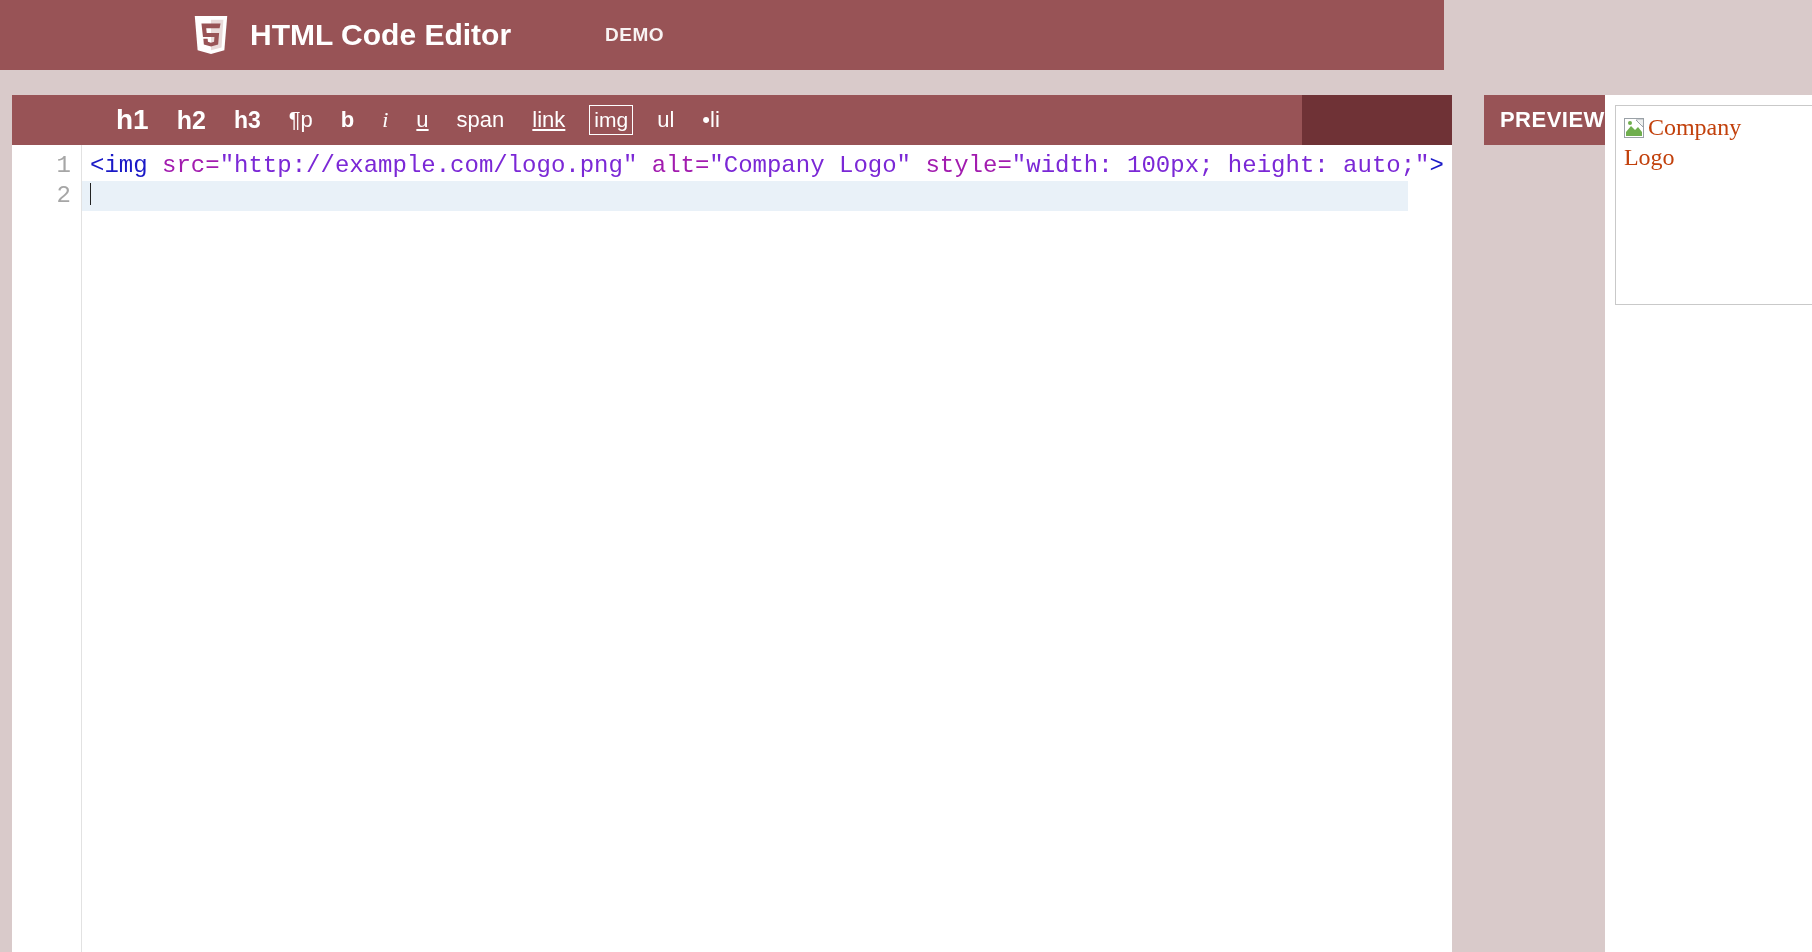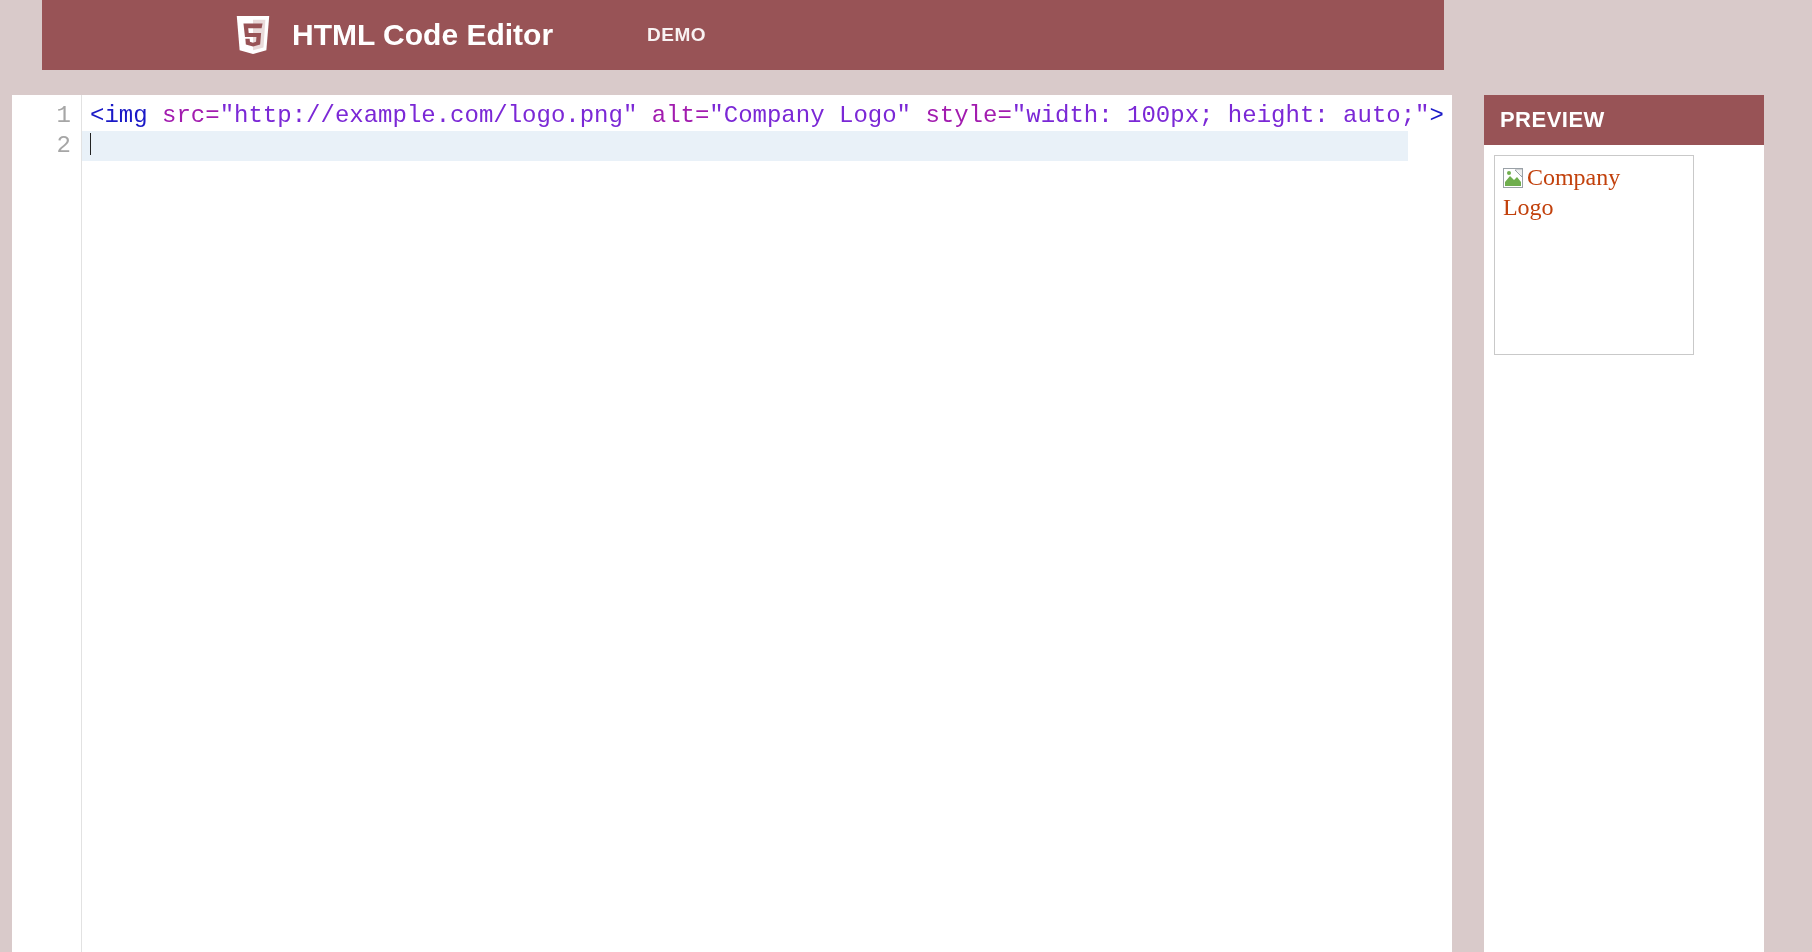--- a/index.html
+++ b/index.html
@@ -8,21 +8,20 @@
     font-family: Arial, Helvetica, sans-serif;
     background: #d9caca;
     overflow: hidden;
   }
   .app {
     width: 1444px;
     height: 952px;
     background: #d9caca;
     position: relative;
     transform-origin: top left;
-    padding-left: 42px;
   }
   .header {
     height: 70px;
     background: #985356;
     display: flex;
     align-items: center;
     padding-left: 190px;
     color: #fff;
     gap: 18px;
   }
@@ -158,21 +157,21 @@
     right: 0;
     bottom: 0;
     width: 44px;
     background: #fff;
   }
 
   
   .preview-col {
     flex: 1;
     display: flex;
-    flex-direction: column;
+    flex-direction: row;
     min-width: 280px;
   }
   .preview-header {
     height: 50px;
     background: #985356;
     color: #fff;
     font-weight: 700;
     font-size: 22px;
     letter-spacing: 0.5px;
     display: flex;
@@ -222,20 +221,35 @@
     </span>
     <span class="app-title">HTML Code Editor</span>
     <div class="nav">
       <span class="nav-item">DEMO</span>
     </div>
   </div>
 
   <div class="workspace">
 
     <div class="editor-col">
+      <div class="toolbar">
+        <span class="tb tb-h1">h1</span>
+        <span class="tb tb-h2">h2</span>
+        <span class="tb tb-h3">h3</span>
+        <span class="tb tb-p">¶p</span>
+        <span class="tb tb-b">b</span>
+        <span class="tb tb-i">i</span>
+        <span class="tb tb-u">u</span>
+        <span class="tb tb-span">span</span>
+        <span class="tb tb-link">link</span>
+        <span class="tb tb-img">img</span>
+        <span class="tb tb-ul">ul</span>
+        <span class="tb tb-li">•li</span>
+        <div class="toolbar-accent"></div>
+      </div>
 
       <div class="editor-body">
         <div class="gutter">
           <div>1</div>
           <div>2</div>
         </div>
         <div class="code-area">
           <div class="active-line-bg"></div>
           <div class="code-line"><span class="tok-punc">&lt;</span><span class="tok-tag">img</span><span> </span><span class="tok-attr">src</span><span class="tok-attr">=</span><span class="tok-str">"http://example.com/logo.png"</span><span> </span><span class="tok-attr">alt</span><span class="tok-attr">=</span><span class="tok-str">"Company Logo"</span><span> </span><span class="tok-attr">style</span><span class="tok-attr">=</span><span class="tok-str">"width: 100px; height: auto;"</span><span class="tok-punc">&gt;</span></div>
           <div class="code-line cursor-line"><span class="cursor"></span></div>

